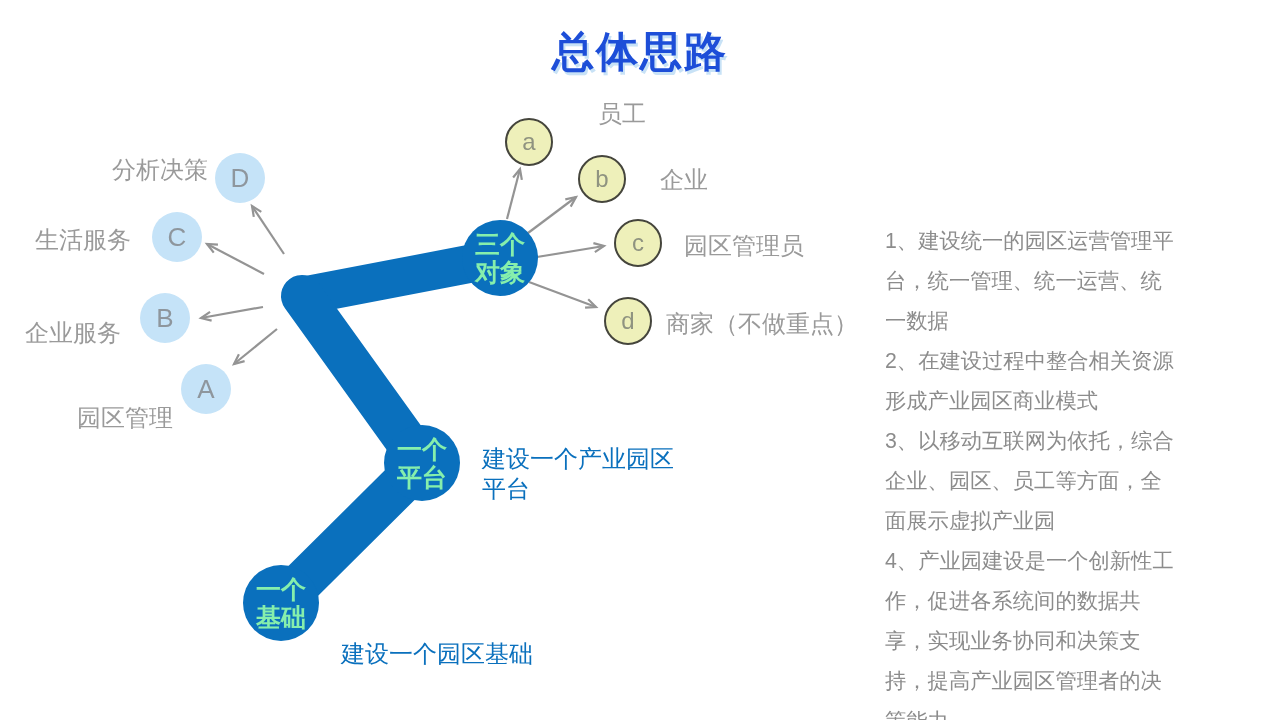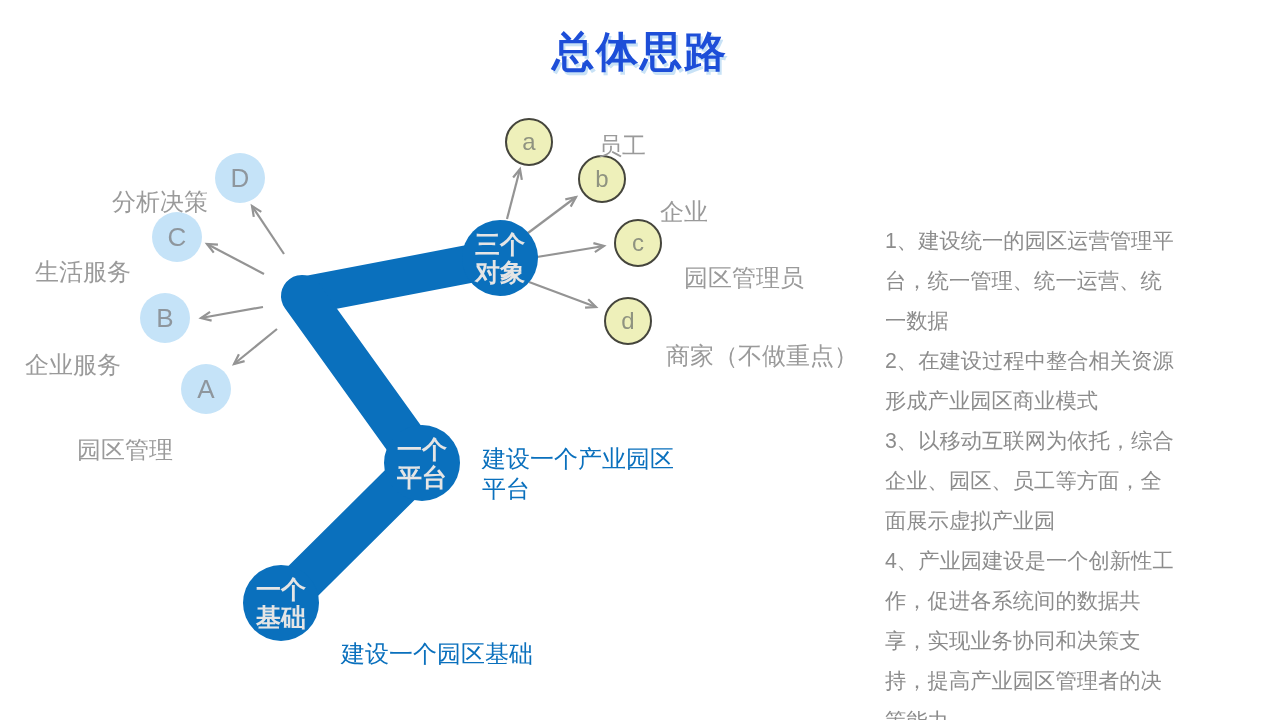--- a/index.html
+++ b/index.html
@@ -14,21 +14,21 @@
     font-size:42px;font-weight:bold;color:#1d4ed8;letter-spacing:2px;
     text-shadow:2px 3px 0 #c8e2f6;
   }
 
   
   .links-svg{position:absolute;left:0;top:0;width:880px;height:720px;}
 
   
   .hub{
     position:absolute;width:76px;height:76px;border-radius:50%;
-    background:#0a70bd;color:#e5e5e5;font-weight:bold;font-size:25px;line-height:28px;
+    background:#0a70bd;color:#86efac;font-weight:bold;font-size:25px;line-height:28px;
     display:flex;flex-direction:column;align-items:center;justify-content:center;
     text-align:center;
   }
   .hub-services{left:264px;top:258px;}
   .hub-objects{left:462px;top:220px;}
   .hub-platform{left:384px;top:425px;}
   .hub-foundation{left:243px;top:565px;}
 
   
   .sat-blue{
@@ -44,21 +44,21 @@
   .sat-D{left:215px;top:153px;}
   .sat-C{left:152px;top:212px;}
   .sat-B{left:140px;top:293px;}
   .sat-A{left:181px;top:364px;}
   .sat-a{left:505px;top:118px;}
   .sat-b{left:578px;top:155px;}
   .sat-c{left:614px;top:219px;}
   .sat-d{left:604px;top:297px;}
 
   
-  .map-label{position:absolute;font-size:24px;color:#9a9a9a;white-space:nowrap;margin-top:32px;}
+  .map-label{position:absolute;font-size:24px;color:#9a9a9a;white-space:nowrap;}
   .lbl-analysis{left:112px;top:154px;}
   .lbl-life{left:35px;top:224px;}
   .lbl-enterprise-svc{left:25px;top:317px;}
   .lbl-park-mgmt{left:77px;top:402px;}
   .lbl-staff{left:598px;top:98px;}
   .lbl-enterprise{left:660px;top:164px;}
   .lbl-park-admin{left:684px;top:230px;}
   .lbl-merchant{left:666px;top:308px;}
 
   

